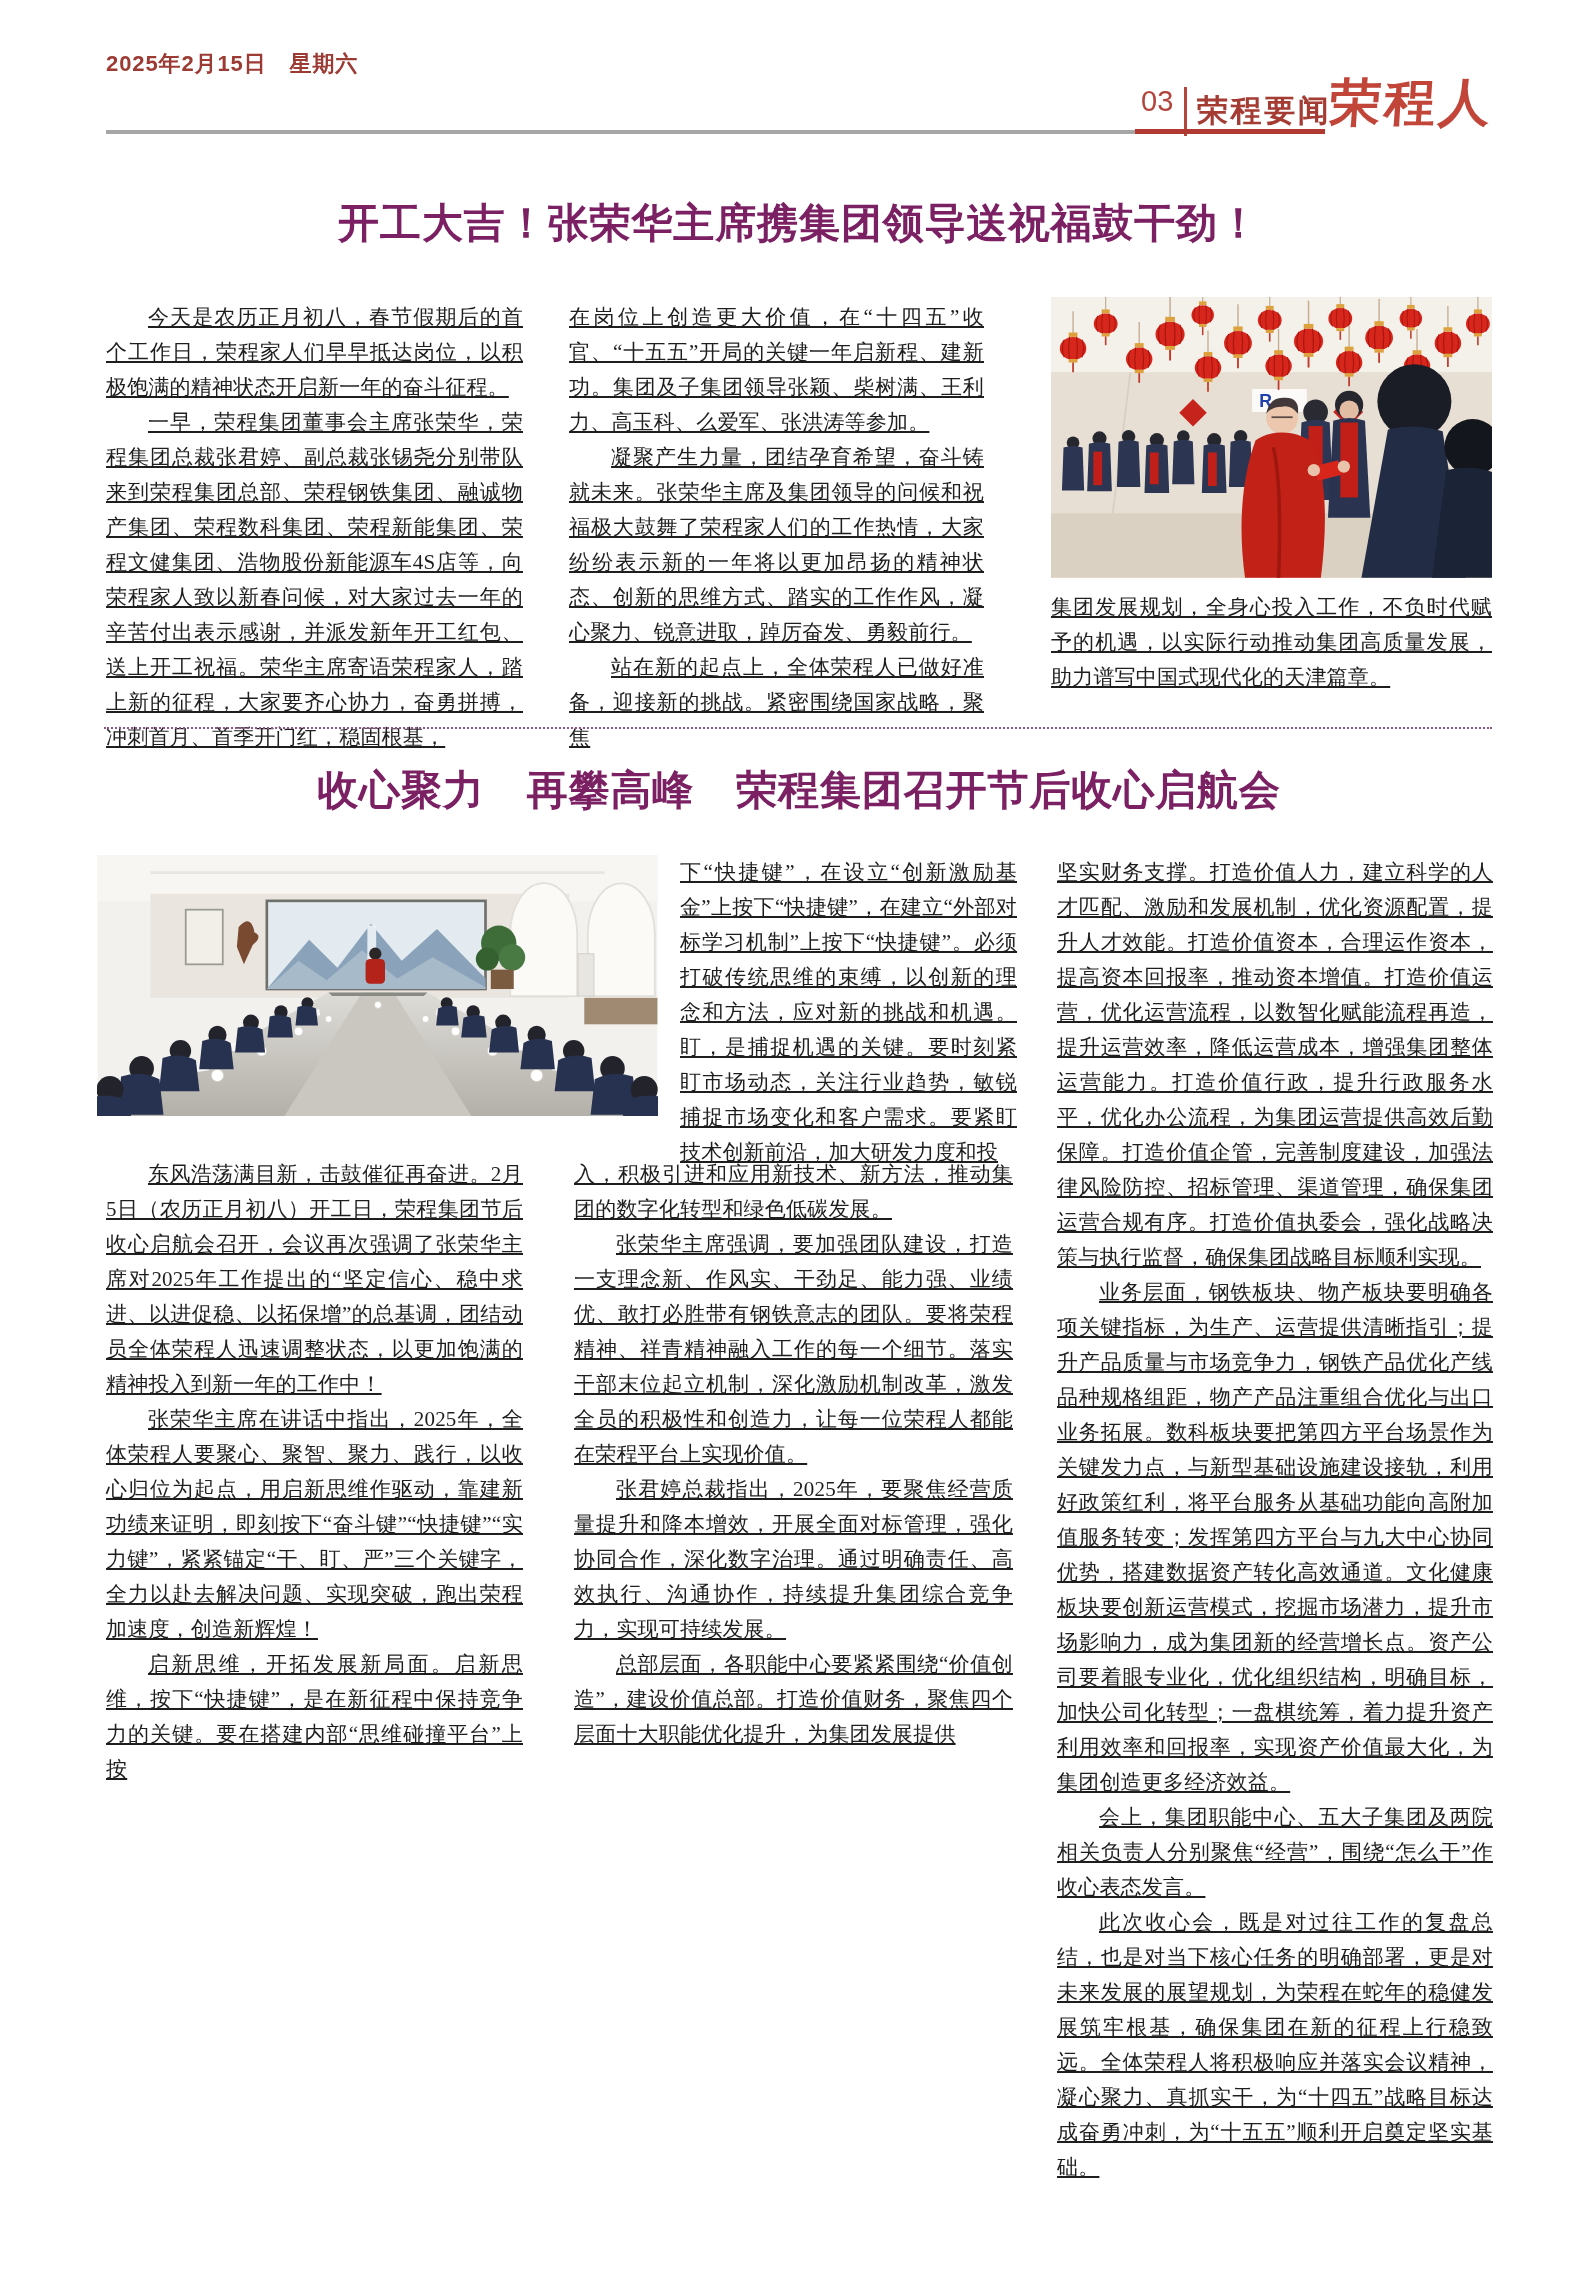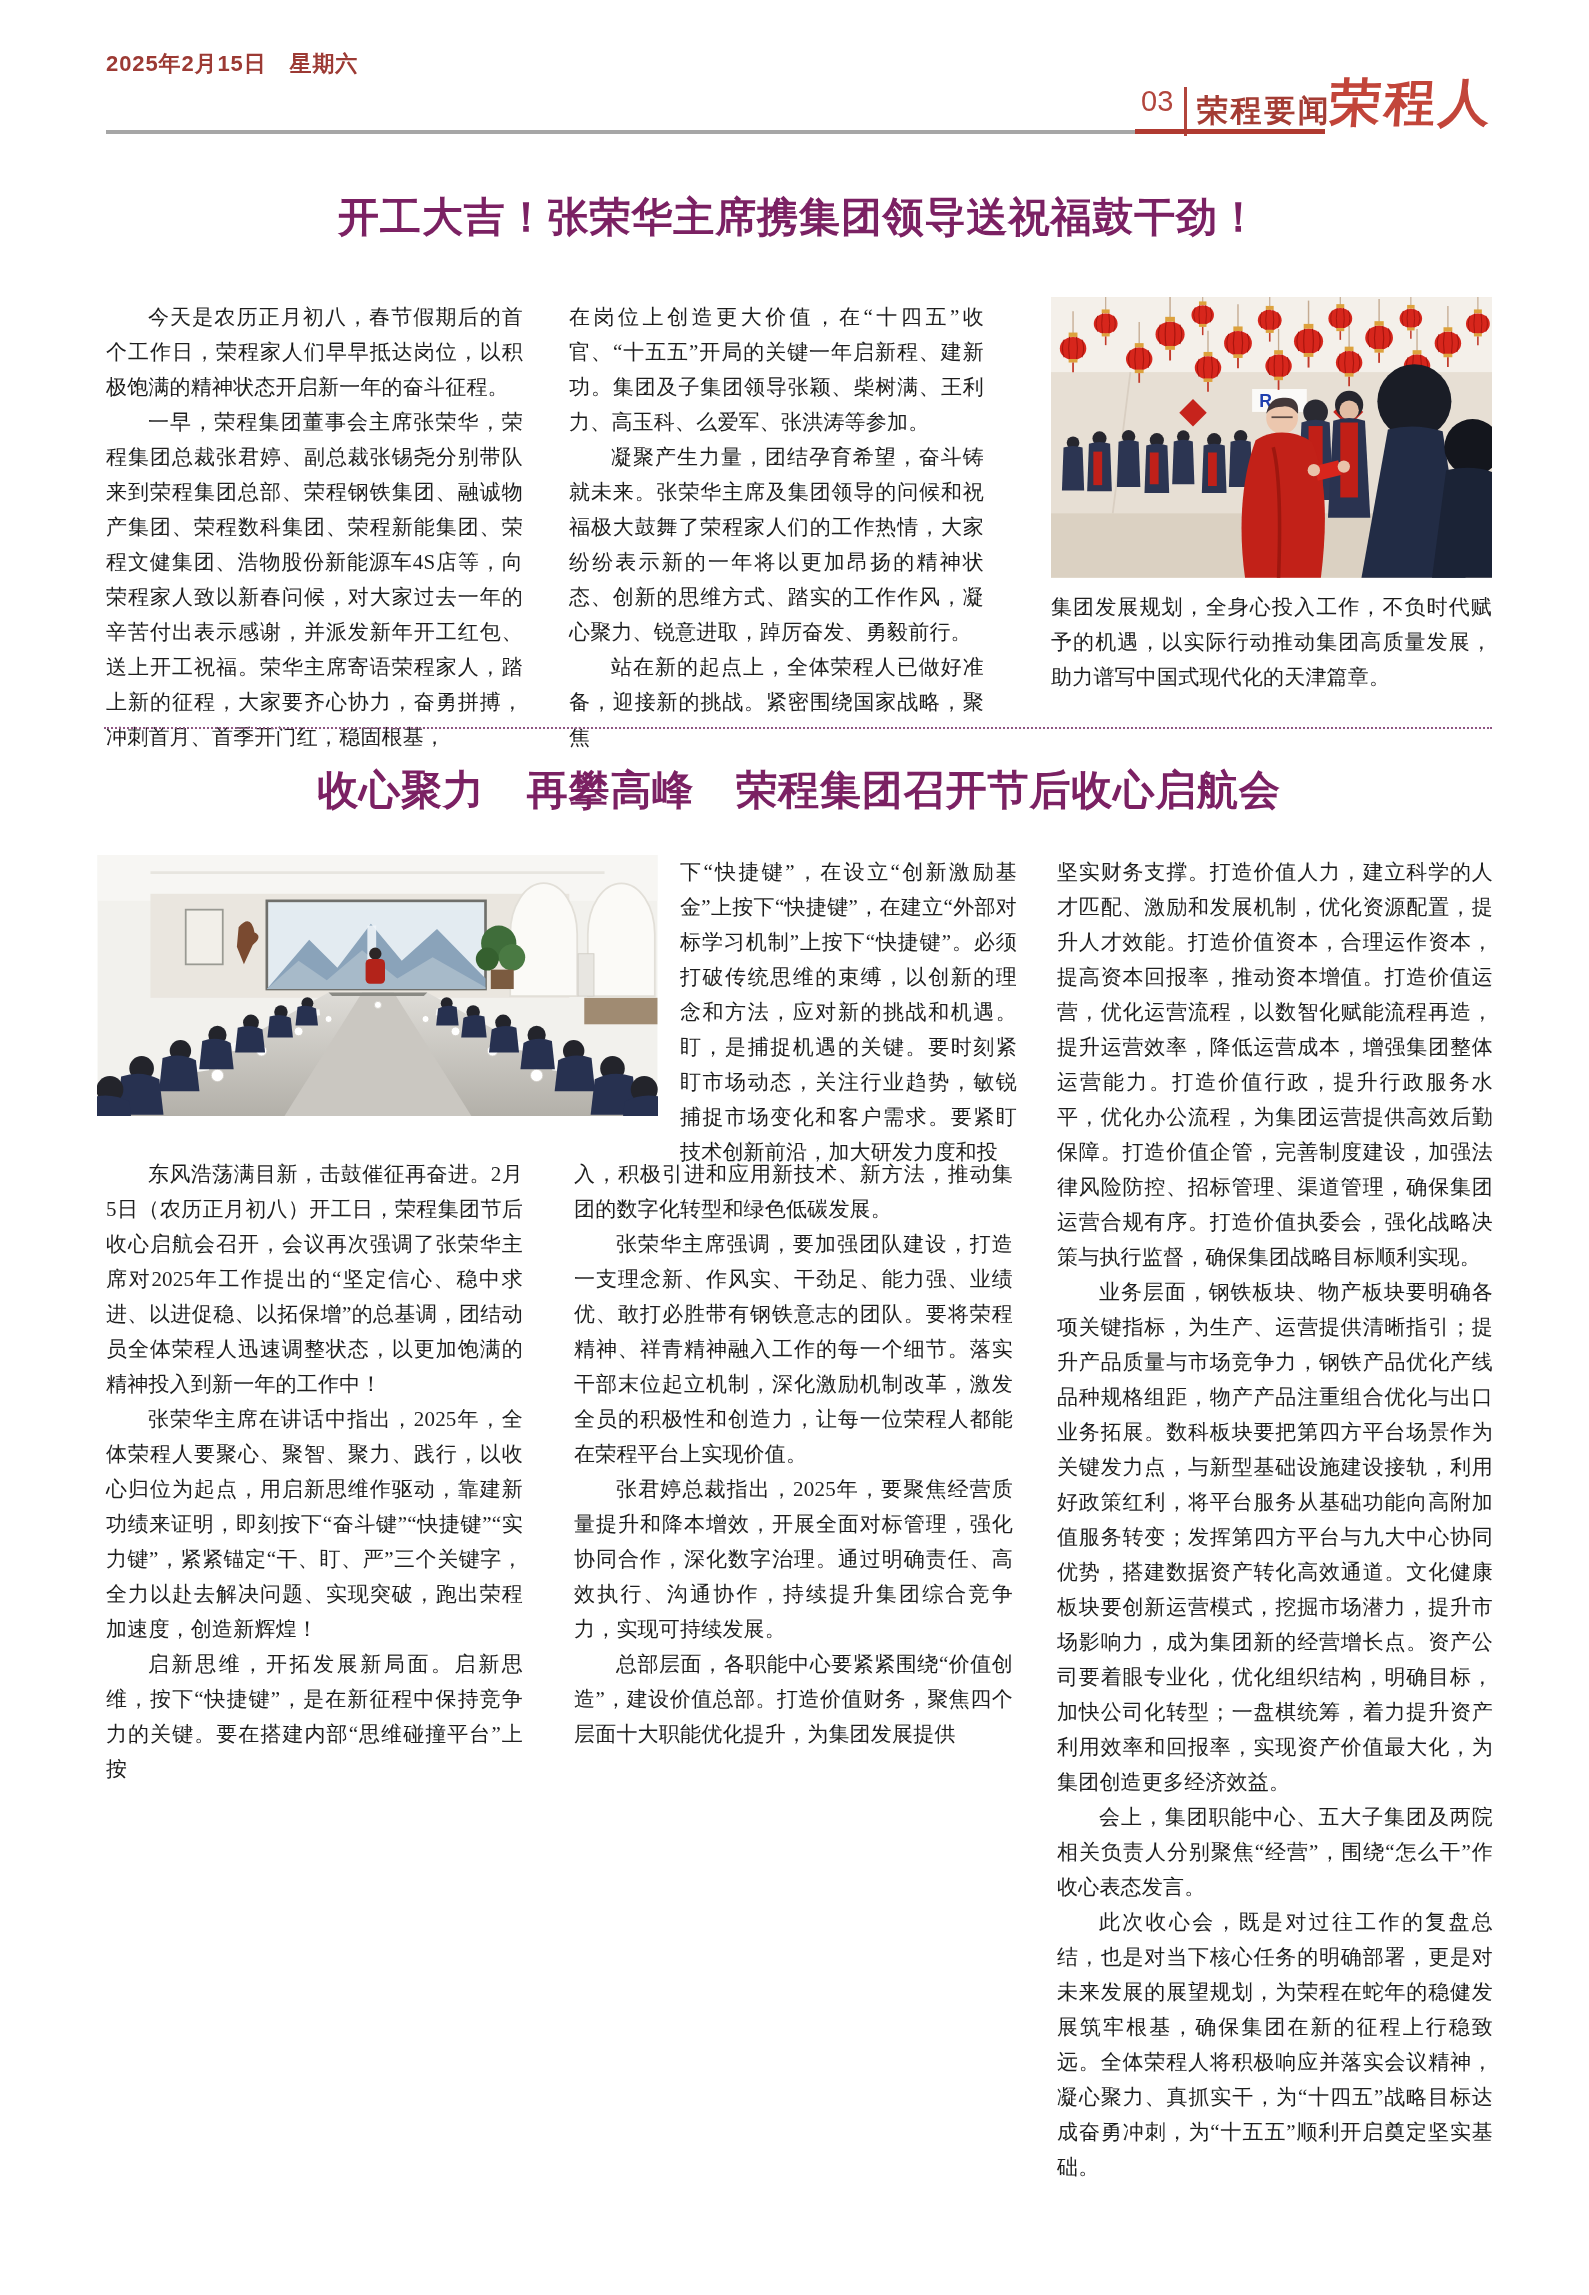--- a/index.html
+++ b/index.html
@@ -22,26 +22,26 @@
   .masthead{left:1330px;top:69px;font-family:"DejaVu Serif","Liberation Serif",serif;
     font-weight:bold;font-size:51px;color:#c2453a;transform:skewX(-4deg);letter-spacing:3.5px;}
   .rule-gray{left:106px;top:130px;width:1029px;height:4.4px;background:#a6a6a6;}
   .rule-red{left:1135px;top:129px;width:190px;height:5.3px;background:#b03a31;}
   
   .title{
     position:absolute;left:106px;width:1386px;text-align:center;margin:0;
     font-family:"Liberation Sans","DejaVu Sans",sans-serif;font-weight:bold;
     font-size:41px;color:#7b2163;letter-spacing:0.9px;white-space:nowrap;
   }
-  .t1{top:190px;}
+  .t1{top:196px;}
   .t2{top:763px;}
   
   .col p{
     margin:0;font-size:21px;line-height:35px;text-align:justify;
-    color:#1e1e1e;letter-spacing:0.2px;
+    color:#1e1e1e;letter-spacing:0.2px;text-decoration:underline;
   }
   .ind{text-indent:2em;}
   .divider{
     left:104px;top:727px;width:1388px;height:0;
     border-top:2.6px dotted #8f5583;
   }
   .photo{display:block;}
 </style>
 </head>
 <body>

